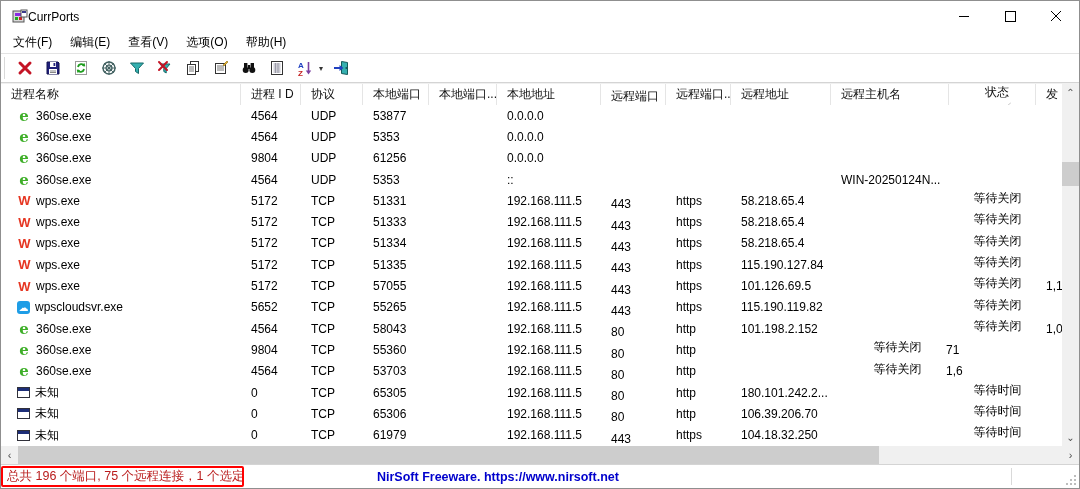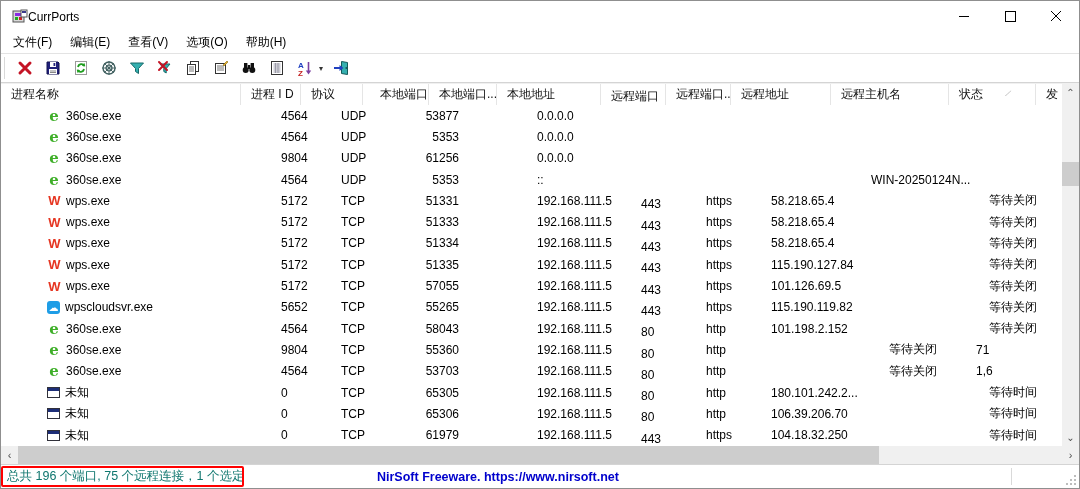--- a/index.html
+++ b/index.html
@@ -28,35 +28,35 @@
   .tb-caret { width:12px; height:26px; display:flex; align-items:center; justify-content:center;
               font-size:8px; color:#333; margin-left:-4px; }
 
   
   .content-row { display:flex; height:363px; border-top:1px solid #f0f0f0; }
   .grid { width:1063px; overflow:hidden; }
   .hrow { display:flex; height:21px; align-items:center; font-size:12px; color:#111; }
   .hcell { height:21px; display:flex; align-items:center; padding-left:10px;
            border-right:1px solid #e5e5e5; overflow:hidden; white-space:nowrap; flex:none; }
   .sort-glyph { color:#9a9a9a; font-size:9px; margin-left:22px; transform:scaleY(.8); }
-  .gbody { height:342px; overflow:hidden;margin-left:30px; }
+  .gbody { height:342px; overflow:hidden; }
   .grow { display:flex; height:21.3px; align-items:center; font-size:12px; white-space:nowrap; }
   .gcell { padding-left:10px; overflow:hidden; white-space:nowrap; flex:none; height:21.3px;
            display:flex; align-items:center; }
   .c-process   { width:240px; }
   .c-pid       { width:60px;  }
   .c-proto     { width:62px;  }
-  .c-lport     { width:66px;justify-content:flex-end;  }
+  .c-lport     { width:66px;  }
   .c-lportname { width:68px;  }
   .c-laddr     { width:104px; }
   .c-rport     { width:65px;align-items:flex-end;  }
   .c-rportname { width:65px;  }
   .c-raddr     { width:100px; }
   .c-rhost     { width:118px; }
-  .c-state     { width:87px;  }
+  .c-state     { width:87px;flex-direction:column;  }
   .c-sent      { width:60px;  }
   .gcell.c-process { padding-left:16px; }
 
   .picon { width:14px; height:14px; margin-right:5px; flex:none; display:inline-flex;
            align-items:center; justify-content:center; font-style:normal; }
   .picon[data-icon="360se"]::before { content:"e"; color:#3faf29; font-weight:bold;
            font-size:15px; line-height:12px; font-family:"DejaVu Serif", serif; }
   .picon[data-icon="wps"]::before { content:"W"; color:#e63622; font-weight:900;
            font-size:13px; letter-spacing:-1px; }
   .picon[data-icon="wpscloud"] { background:#1e9de6; border-radius:3px; width:13px; height:13px; }
@@ -75,21 +75,21 @@
   .hscroll { height:18px; background:#f0f0f0; position:relative; }
   .hs-btn { position:absolute; top:0; width:17px; height:18px; display:flex; align-items:center;
             justify-content:center; color:#505050; font-size:11px; }
   .hs-btn.left { left:0; }
   .hs-btn.right { right:0; }
   .hs-thumb { position:absolute; left:17px; top:0; width:861px; height:18px; background:#cdcdcd; }
 
   
   .statusbar { height:24px; border-top:1px solid #d4d4d4; position:relative; display:flex;
                align-items:center; font-size:12.5px; background:#fff; }
-  .status-summary { padding-left:6px; color:#0f766e; position:relative; z-index:1; }
+  .status-summary { padding-left:6px; color:#b91c1c; position:relative; z-index:1; }
   .annotation-box { position:absolute; left:0px; top:1px; width:243px; height:21px;
                     border:2px solid #ff0000; border-radius:2px; z-index:2; pointer-events:none; }
   .status-link { position:absolute; left:376px; color:#0000cc; font-weight:bold; }
   .status-sep { position:absolute; left:1010px; top:3px; bottom:3px; width:1px; background:#d9d9d9; }
   .resize-grip { position:absolute; right:3px; bottom:3px; width:10px; height:10px;
                  background:
                    linear-gradient(45deg, transparent 0, transparent 100%);
                }
   .resize-grip::before { content:""; position:absolute; right:0; bottom:0; width:2px; height:2px;
      background:#bdbdbd; box-shadow:-4px 0 #bdbdbd, -8px 0 #bdbdbd, 0 -4px #bdbdbd,

